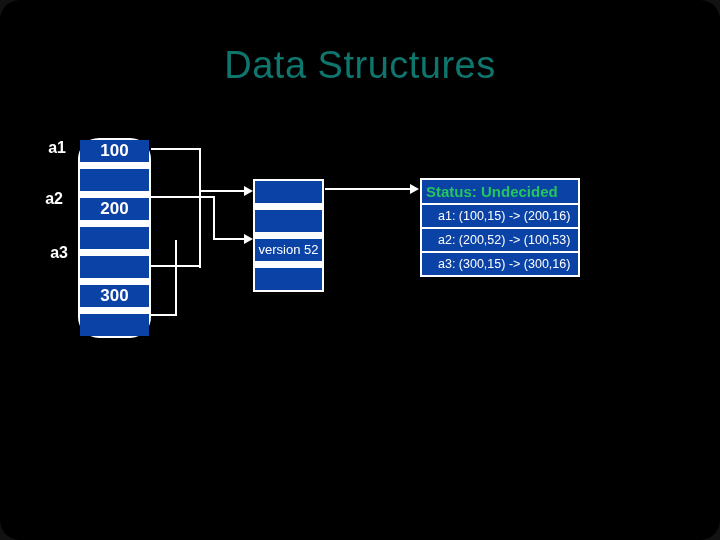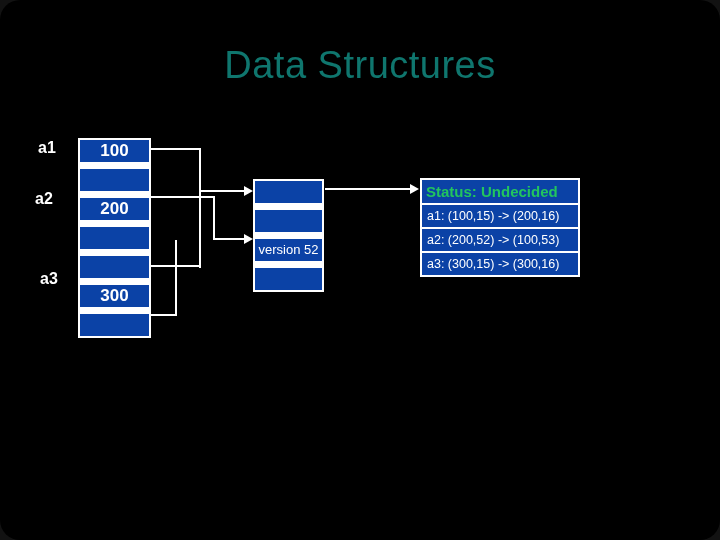--- a/index.html
+++ b/index.html
@@ -6,21 +6,21 @@
   body{width:720px;height:540px;font-family:"Liberation Sans",sans-serif;}
   .slide{
     position:relative;width:720px;height:540px;background:#000;
     border-radius:20px;overflow:hidden;
   }
   .title{
     position:absolute;left:0;top:44px;width:100%;text-align:center;
     color:#0f766e;font-size:38px;font-weight:400;letter-spacing:0.5px;
   }
   .mem-label{
-    position:absolute;width:28px;text-align:left;color:#fff;
+    position:absolute;width:28px;text-align:right;color:#fff;
     font-size:16px;font-weight:700;
   }
   .cell-table{
     position:absolute;border:2px solid #fff;background:#0b42a6;
     box-sizing:border-box;
   }
   .cell{
     height:22px;line-height:22px;text-align:center;color:#fff;
     background:#0b42a6;border-top:7px solid #ffffff;overflow:hidden;
   }
@@ -34,41 +34,41 @@
   .status-box{
     position:absolute;left:420px;top:178px;width:160px;
     border:2px solid #fff;background:#0b42a6;box-sizing:border-box;
   }
   .status-header{
     height:23px;line-height:23px;color:#22c55e;font-size:15px;font-weight:700;
     padding-left:4px;white-space:nowrap;overflow:hidden;
   }
   .status-row{
     height:22px;line-height:22px;color:#fff;font-size:12.5px;font-weight:400;
-    padding-left:5px;border-top:2px solid #fff;white-space:nowrap;overflow:hidden;
+    padding-left:16px;border-top:2px solid #fff;white-space:nowrap;overflow:hidden;
   }
   .line{position:absolute;background:#fff;}
   .arrow-right{
     position:absolute;width:0;height:0;
     border-top:5px solid transparent;border-bottom:5px solid transparent;
     border-left:9px solid #fff;
   }
 </style>
 </head>
 <body>
 
 <div class="slide">
 
   <div class="title">Data Structures</div>
 
   <div class="mem-label" style="left:38px;top:139px;">a1</div>
   <div class="mem-label" style="left:35px;top:190px;">a2</div>
-  <div class="mem-label" style="left:40px;top:270px;">a3</div>
+  <div class="mem-label" style="left:40px;top:244px;">a3</div>
 
-  <div class="cell-table" style="left:78px;top:138px;width:73px;">
+  <div class="cell-table" style="left:78px;top:138px;width:73px;border-radius:21px;">
     <div class="cell mem-cell">100</div>
     <div class="cell mem-cell"></div>
     <div class="cell mem-cell">200</div>
     <div class="cell mem-cell"></div>
     <div class="cell mem-cell"></div>
     <div class="cell mem-cell">300</div>
     <div class="cell mem-cell"></div>
   </div>
 
   <div class="orecs-title">Orecs</div>

